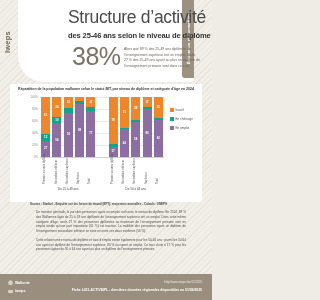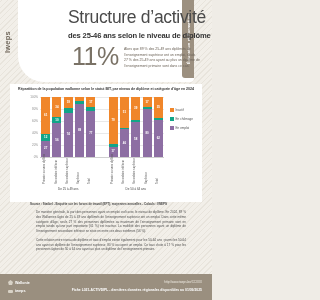--- a/index.html
+++ b/index.html
@@ -173,21 +173,21 @@
 <div class="bg-hatch"></div>
 
 <div class="page">
 
   <div class="top-panel">
     <div class="theme-tab">
       <span>Éducation et Formation</span>
     </div>
     <div class="title">Structure d’activité</div>
     <div class="subtitle">des 25-46 ans selon le niveau de diplôme</div>
-    <div class="bignum">11%</div>
+    <div class="bignum">38%</div>
     <div class="lead">Alors que 89 % des 25-49 ans diplômés de l’enseignement supérieur ont un emploi, seuls 27 % des 25-49 ans ayant au plus un diplôme de l’enseignement primaire sont dans ce cas.</div>
   </div>
   <div class="brand-vert">Iweps</div>
 
   <div class="chart-card">
     <div class="chart-title">Répartition de la population wallonne selon le statut BIT, par niveau de diplôme et catégorie d’âge en 2024</div>
 
     <div class="plot" id="plot">
       <div id="gridlines">
           <div class="gridline" style="top: 0%;">

